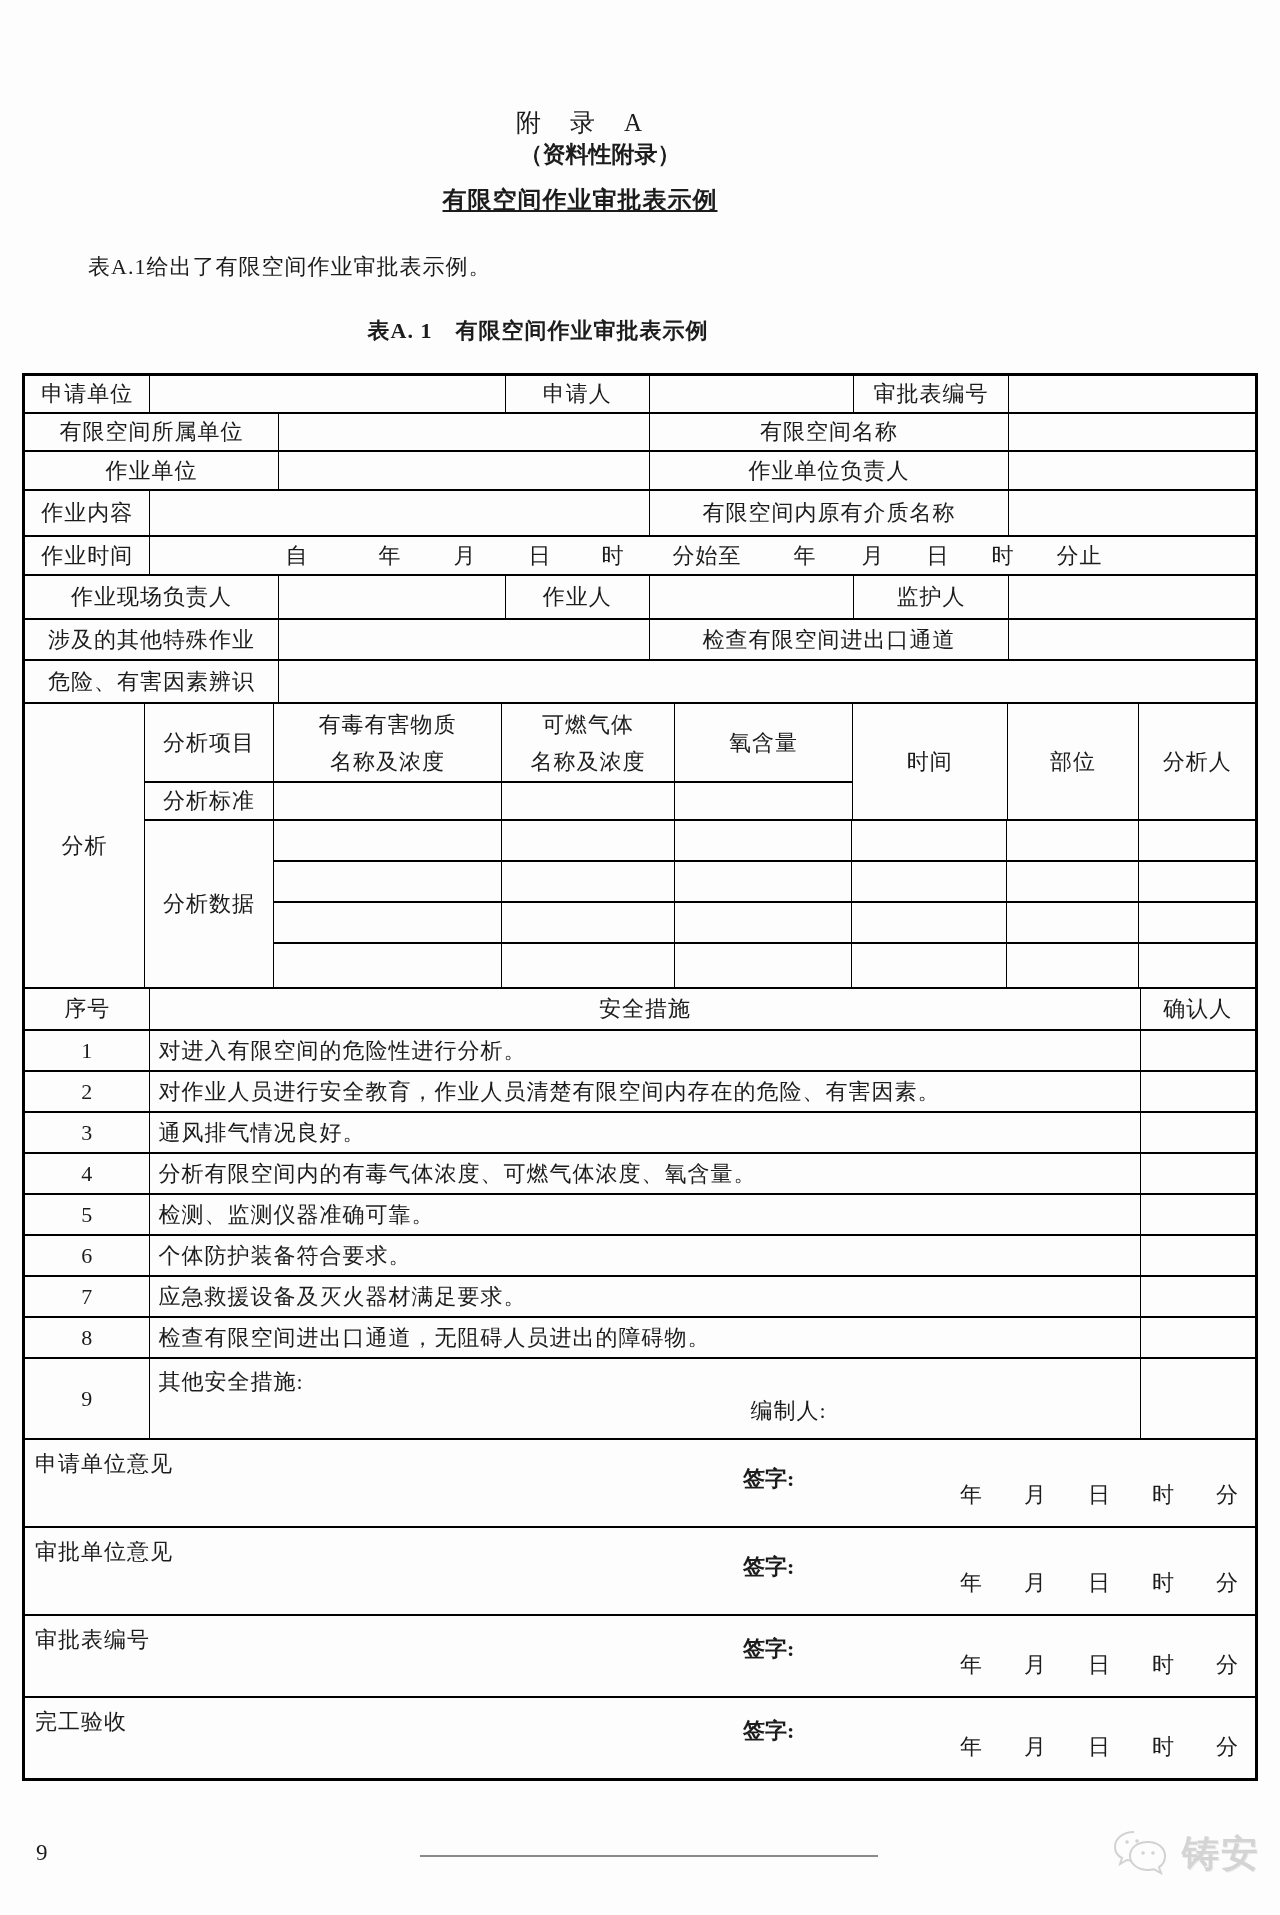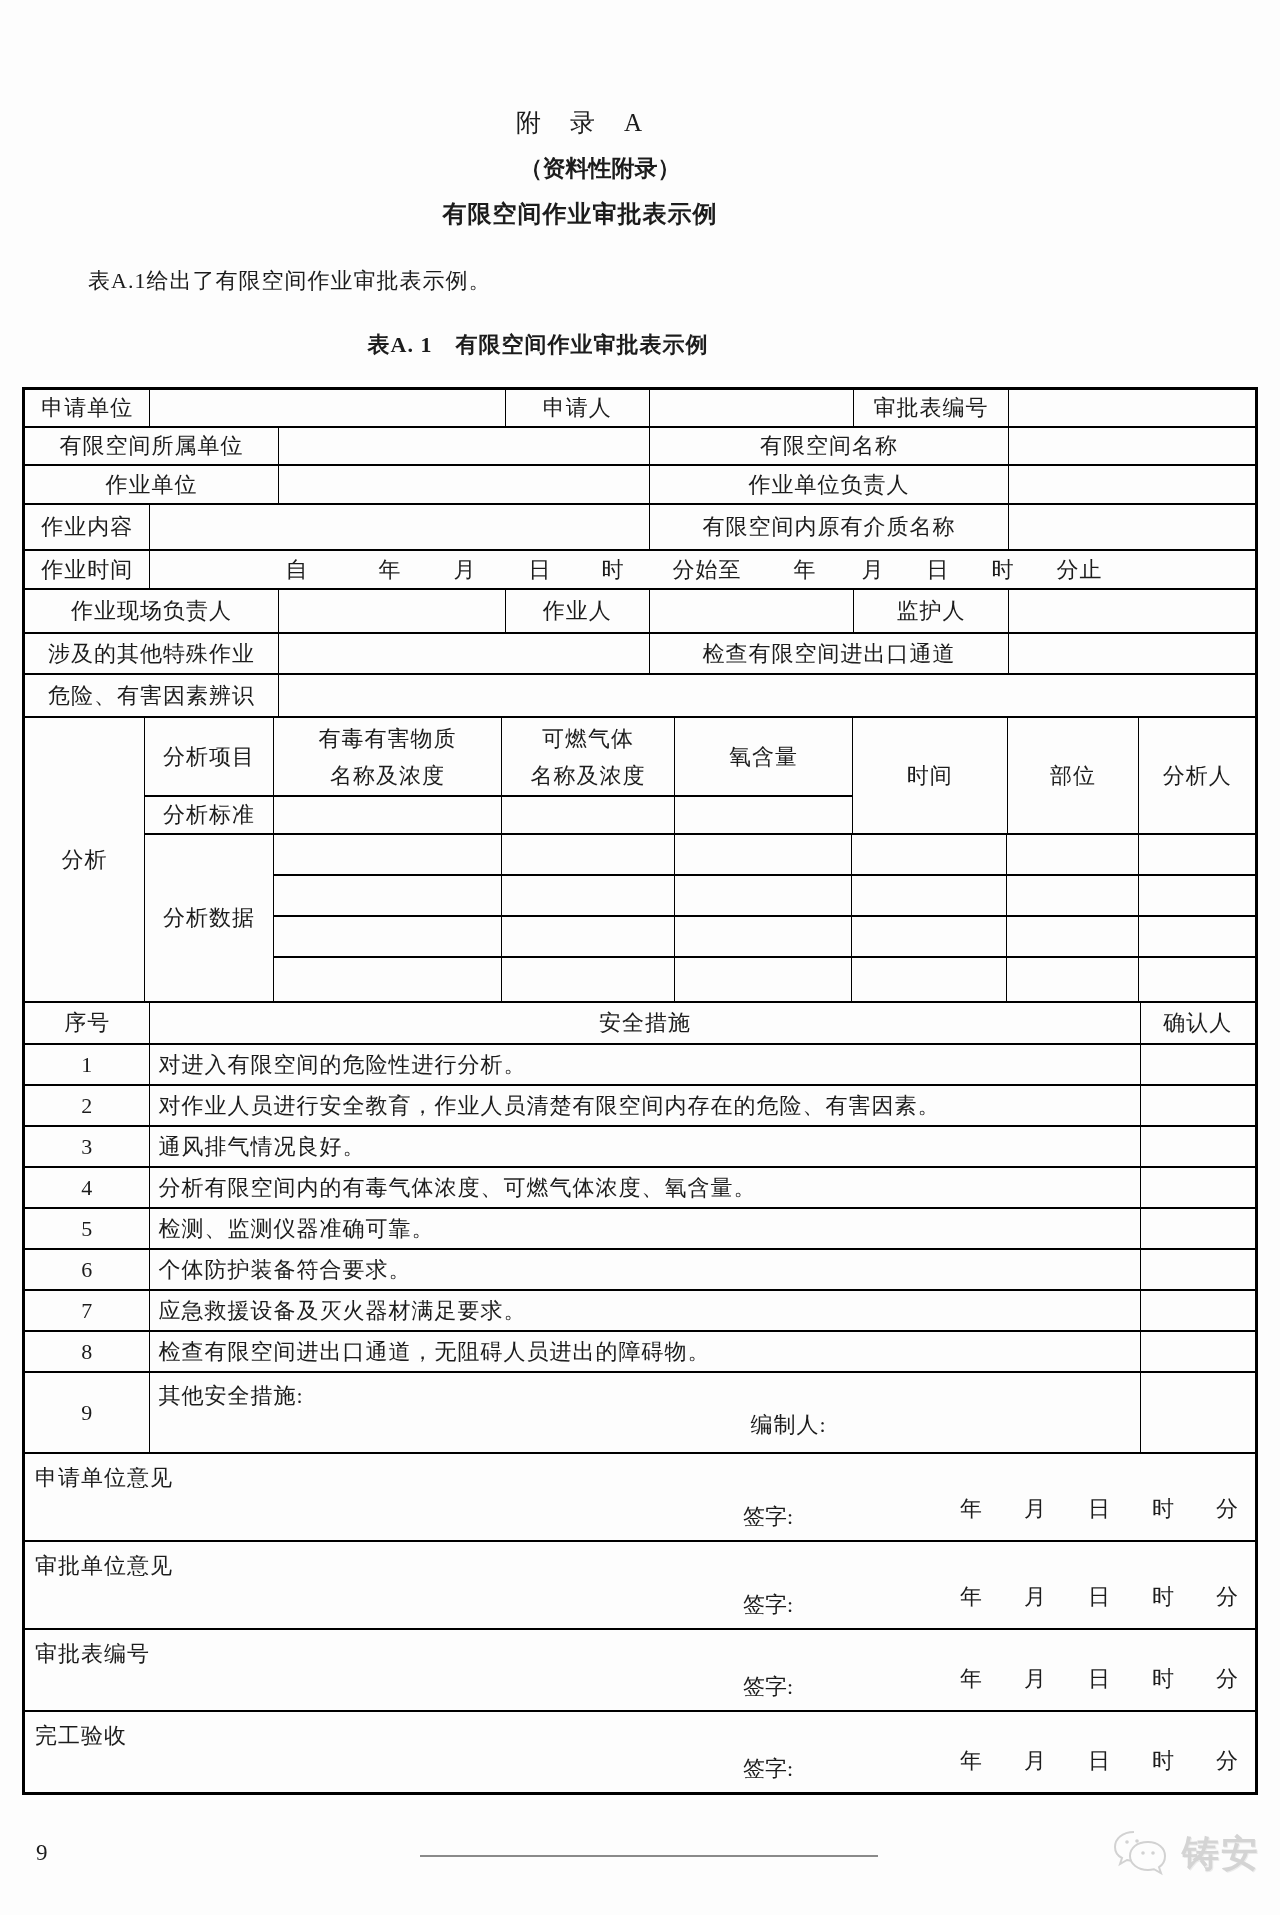--- a/index.html
+++ b/index.html
@@ -5,22 +5,22 @@
   html,body { margin:0; padding:0; background:#e8e8e8; }
   .page {
     position:relative; width:1280px; height:1915px; margin:0 auto;
     background:#fdfdfd; color:#1c1c1c;
     font-family:"Liberation Serif","DejaVu Serif",serif;
     overflow:hidden;
   }
   
   .titles { width:1160px; text-align:center; }
   .t1 { padding-top:106px; font-size:25px; font-weight:normal; letter-spacing:2px; }
-  .t2 { margin-top:14px; font-size:23px; font-weight:bold;padding-left:40px; }
-  .t3 { margin-top:14px; font-size:24px; font-weight:bold; letter-spacing:1px; }
+  .t2 { font-size:23px; font-weight:bold;padding-left:40px; }
+  .t3 { margin-top:14px; font-size:24px; font-weight:bold; letter-spacing:1px;text-decoration:underline; }
   .intro { margin:36px 0 0 42px; font-size:22px; text-indent:46px; letter-spacing:1px; }
   .caption { width:1076px; margin-top:34px; text-align:center; font-size:22px; font-weight:bold; letter-spacing:1px; }
 
   
   .tbl { margin:27px 0 16px 22px; width:1236px; border:3px solid #000; box-sizing:border-box; font-size:22px; }
   .tr { display:flex; border-bottom:2px solid #000; box-sizing:border-box; align-items:stretch; }
   .td { border-right:1px solid #000; box-sizing:border-box; display:flex; align-items:center; justify-content:center; text-align:center; letter-spacing:1px; }
   .td.nr { border-right:none; }
   .td.lft { justify-content:flex-start; padding-left:8px; text-align:left; }
   .col { display:flex; flex-direction:column; box-sizing:border-box; }
@@ -28,21 +28,21 @@
   .two-line { display:flex; flex-direction:column; justify-content:center; line-height:37px; }
 
   
   .wt { display:flex; align-items:center; }
   .wt span { display:inline-block; }
 
   
   .op { position:relative; box-sizing:border-box; border-bottom:2px solid #000; }
   .op.last { border-bottom:none; }
   .op .oplabel { position:absolute; top:9px; left:10px; letter-spacing:1px; }
-  .op .sign { position:absolute; left:718px; bottom:8px; }
+  .op .sign { position:absolute; left:718px; bottom:32px;font-weight:bold; }
   .op .dates { position:absolute; left:935px; width:278px; bottom:16px; display:flex; justify-content:space-between; }
 
   
   .r9cell { position:relative; }
   .r9cell .other { position:absolute; top:8px; left:8px; }
   .r9cell .maker { position:absolute; bottom:12px; left:600px; }
 
   
   .pagenum { position:absolute; left:36px; top:1840px; font-size:23px; }
   .footline { position:absolute; left:420px; top:1855px; width:458px; height:2px; background:#8a8a8a; }

